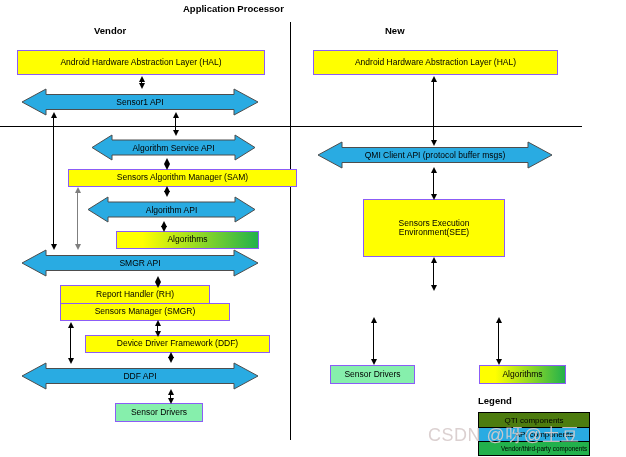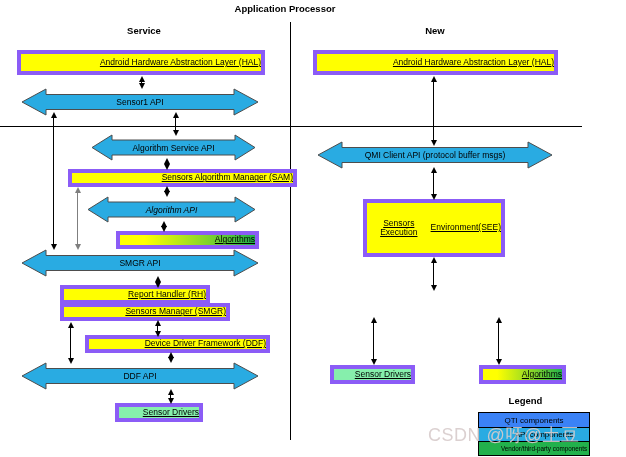--- a/index.html
+++ b/index.html
@@ -1,26 +1,26 @@
 <!DOCTYPE html>
 <html><head>
 <meta charset="utf-8">
 <style>
   html,body { margin:0; padding:0; background:#fff; }
   .canvas { position:relative; width:626px; height:457px; background:#fff;
             font-family:"Liberation Sans", sans-serif; color:#000; overflow:hidden; }
 
-  .hdr { position:absolute; font-weight:bold; font-size:9.5px; text-align:center; line-height:11px; }
+  .hdr { position:absolute; font-weight:bold; font-size:9.5px; text-align:left; line-height:11px; }
 
-  .box { position:absolute; box-sizing:border-box; border:4px solid #8b5cf6; background:#FFFF00;
-         display:flex; align-items:center; justify-content:flex-end; text-align:center;
-         font-size:8.5px; line-height:9.5px;text-decoration:underline; }
+  .box { position:absolute; box-sizing:border-box; border:1px solid #8b5cf6; background:#FFFF00;
+         display:flex; align-items:center; justify-content:center; text-align:center;
+         font-size:8.5px; line-height:9.5px; }
   .box.green { background:#86efac; }
   .box.grad  { background:linear-gradient(90deg,#FFFF00 18%,#22B14C 100%);margin-left:24px; }
-  .box.col   { }
+  .box.col   { flex-direction:column; }
 
   .harrow { position:absolute; }
   .harrow svg { position:absolute; left:0; top:0; display:block; }
   .harrow .lbl { position:absolute; left:0; top:0; right:0; bottom:0;
                  display:flex; align-items:center; justify-content:center; font-size:8.5px; }
 
   .varrow { position:absolute; width:9px;
             background:linear-gradient(#000,#000) no-repeat center / 1px calc(100% - 8px); }
   .varrow::before { content:""; position:absolute; top:0; left:50%; transform:translateX(-50%);
             border-left:3.5px solid transparent; border-right:3.5px solid transparent;
@@ -32,34 +32,34 @@
   .varrow.gray::before { border-bottom-color:#7f7f7f; }
   .varrow.gray::after  { border-top-color:#7f7f7f; }
 
   .line { position:absolute; background:#000; }
 
   .legend-box { position:absolute; left:478px; top:412px; width:112px; box-sizing:border-box;
                 border:1px solid #000; }
   .legend-row { box-sizing:border-box; height:14px; display:flex; align-items:center;
                 justify-content:center; font-size:8px; }
   .legend-row + .legend-row { border-top:1px solid #000;padding-left:20px; }
-  .legend-row.r0 { background:#3b82f6; }
+  .legend-row.r0 { background:#4d7c0f; }
   .legend-row.r1 { background:#29ABE2; }
   .legend-row.r2 { background:#22B14C; font-size:6.3px; }
 
   .watermark { position:absolute; left:428px; top:423px; font-size:18px; letter-spacing:0.5px;
                color:#d8cccc; opacity:0.9; z-index:10; white-space:nowrap; }
 </style>
 </head>
 <body>
 
 <div class="canvas">
 
   <div class="hdr" style="left:183px; top:3px; width:204px;">Application Processor</div>
-  <div class="hdr" style="left:94px; top:25px; width:100px;">Service</div>
+  <div class="hdr" style="left:94px; top:25px; width:100px;">Vendor</div>
   <div class="hdr" style="left:385px; top:25px; width:100px;">New</div>
 
   <div class="line" style="left:290px; top:22px; width:1px; height:418px;"></div>
   <div class="line" style="left:0px; top:126px; width:582px; height:1px;"></div>
 
   <div class="box" style="left:17px; top:50px; width:248px; height:25px;">
     <span>Android Hardware Abstraction Layer (HAL)</span>
   </div>
 
   <div class="harrow" style="left:22px; top:88px; width:236px; height:28px;">
@@ -73,21 +73,21 @@
     <svg width="163" height="27" viewBox="0 0 163 27">
       <polygon points="0,13.5 20,1 20,6 143,6 143,1 163,13.5 143,26 143,21 20,21 20,26" fill="#29ABE2" stroke="#4d4d4d" stroke-width="1"></polygon>
     </svg>
     <span class="lbl">Algorithm Service API</span>
   </div>
 
   <div class="box" style="left:68px; top:169px; width:229px; height:18px;">
     <span>Sensors Algorithm Manager (SAM)</span>
   </div>
 
-  <div class="harrow" style="left:88px; top:196px; width:167px; height:27px;font-style:italic;">
+  <div class="harrow" style="left:88px; top:196px; width:167px; height:27px;">
     <svg width="167" height="27" viewBox="0 0 167 27">
       <polygon points="0,13.5 20,1 20,6 147,6 147,1 167,13.5 147,26 147,21 20,21 20,26" fill="#29ABE2" stroke="#4d4d4d" stroke-width="1"></polygon>
     </svg>
     <span class="lbl">Algorithm API</span>
   </div>
 
   <div class="box grad" style="left:92px; top:231px; width:143px; height:18px;">
     <span>Algorithms</span>
   </div>
 

